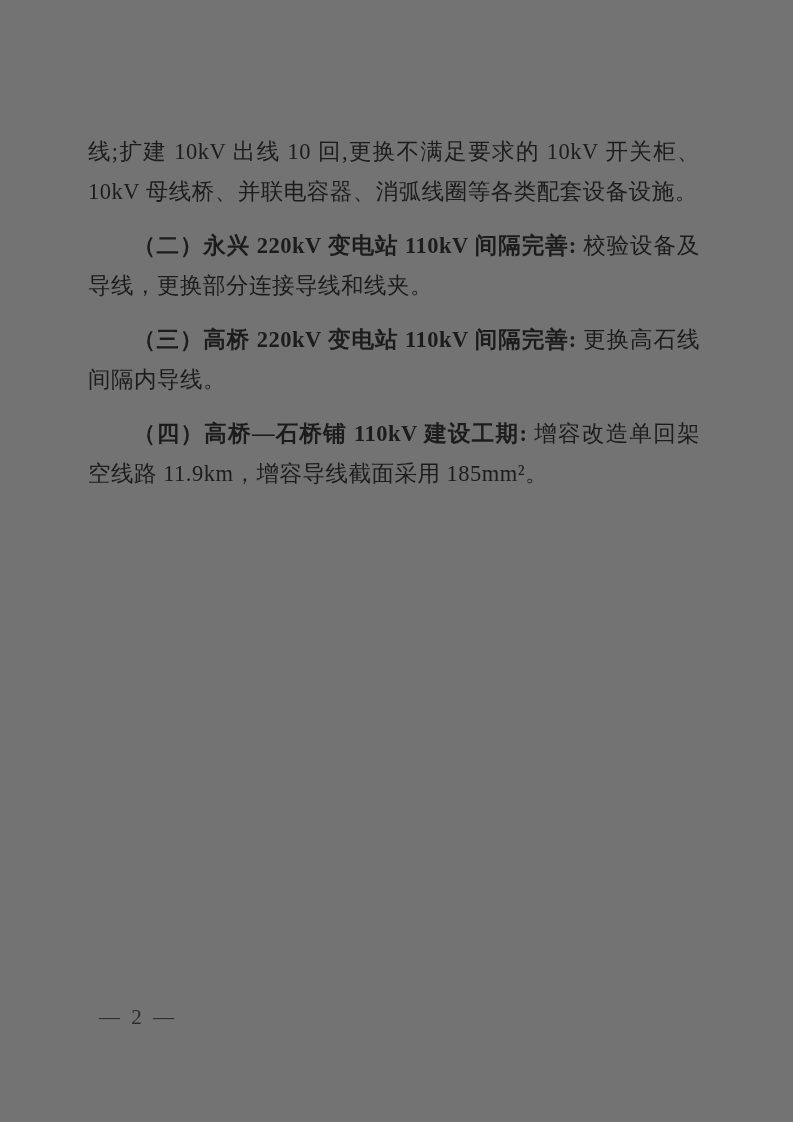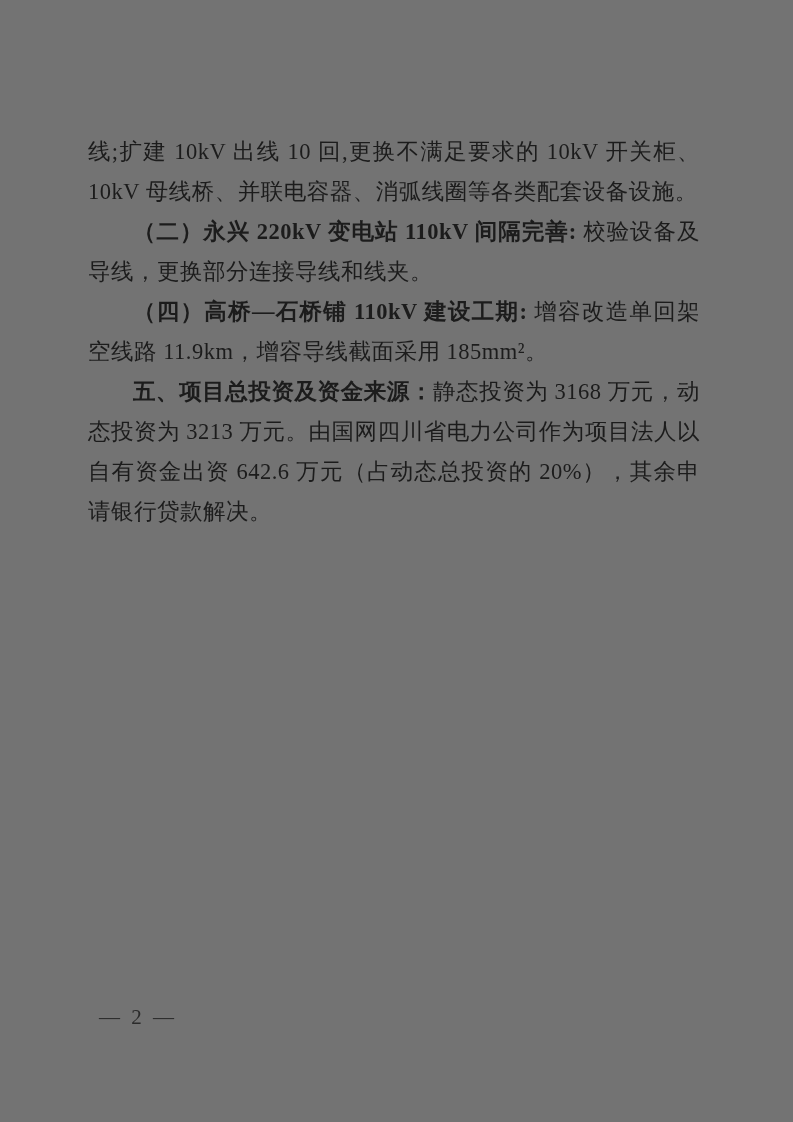--- a/index.html
+++ b/index.html
@@ -24,21 +24,21 @@
     font-size: 22.5px;
     line-height: 40px;
     color: #1c1c1c;
     text-align: justify;
     letter-spacing: 0.5px;
   }
   .para {
     margin: 0;
   }
   .para.sp {
-    margin-top: 0;
+    margin-top: 14px;
   }
   .indent {
     text-indent: 2em;
   }
   
   .b-serif {
     font-weight: bold;
   }
   
   .b-hei {
@@ -62,25 +62,25 @@
 <body>
 
 <div class="page">
 
   <div class="doc">
 
     <p class="para"><span>线;扩建 10kV 出线 10 回,更换不满足要求的 10kV 开关柜、10kV 母线桥、并联电容器、消弧线圈等各类配套设备设施。</span></p>
 
     <p class="para sp indent"><span class="b-serif">（二）永兴 220kV 变电站 110kV 间隔完善:</span><span> 校验设备及导线，更换部分连接导线和线夹。</span></p>
 
+    <p class="para sp indent"><span class="b-serif">（三）高桥 220kV 变电站 110kV 间隔完善:</span><span> 更换高石线间隔内导线。</span></p>
 
     <p class="para sp indent"><span class="b-serif">（四）高桥—石桥铺 110kV 建设工期:</span><span> 增容改造单回架空线路 11.9km，增容导线截面采用 185mm²。</span></p>
 
 
-    <p class="para sp indent"><span class="b-hei">五、项目总投资及资金来源：</span><span>静态投资为 3168 万元，动态投资为 3213 万元。由国网四川省电力公司作为项目法人以自有资金出资 642.6 万元（占动态总投资的 20%），其余申请银行贷款解决。</span></p>
 
 
 
 
 
   </div>
 
   <div class="page-number">— 2 —</div>
 
 </div>

